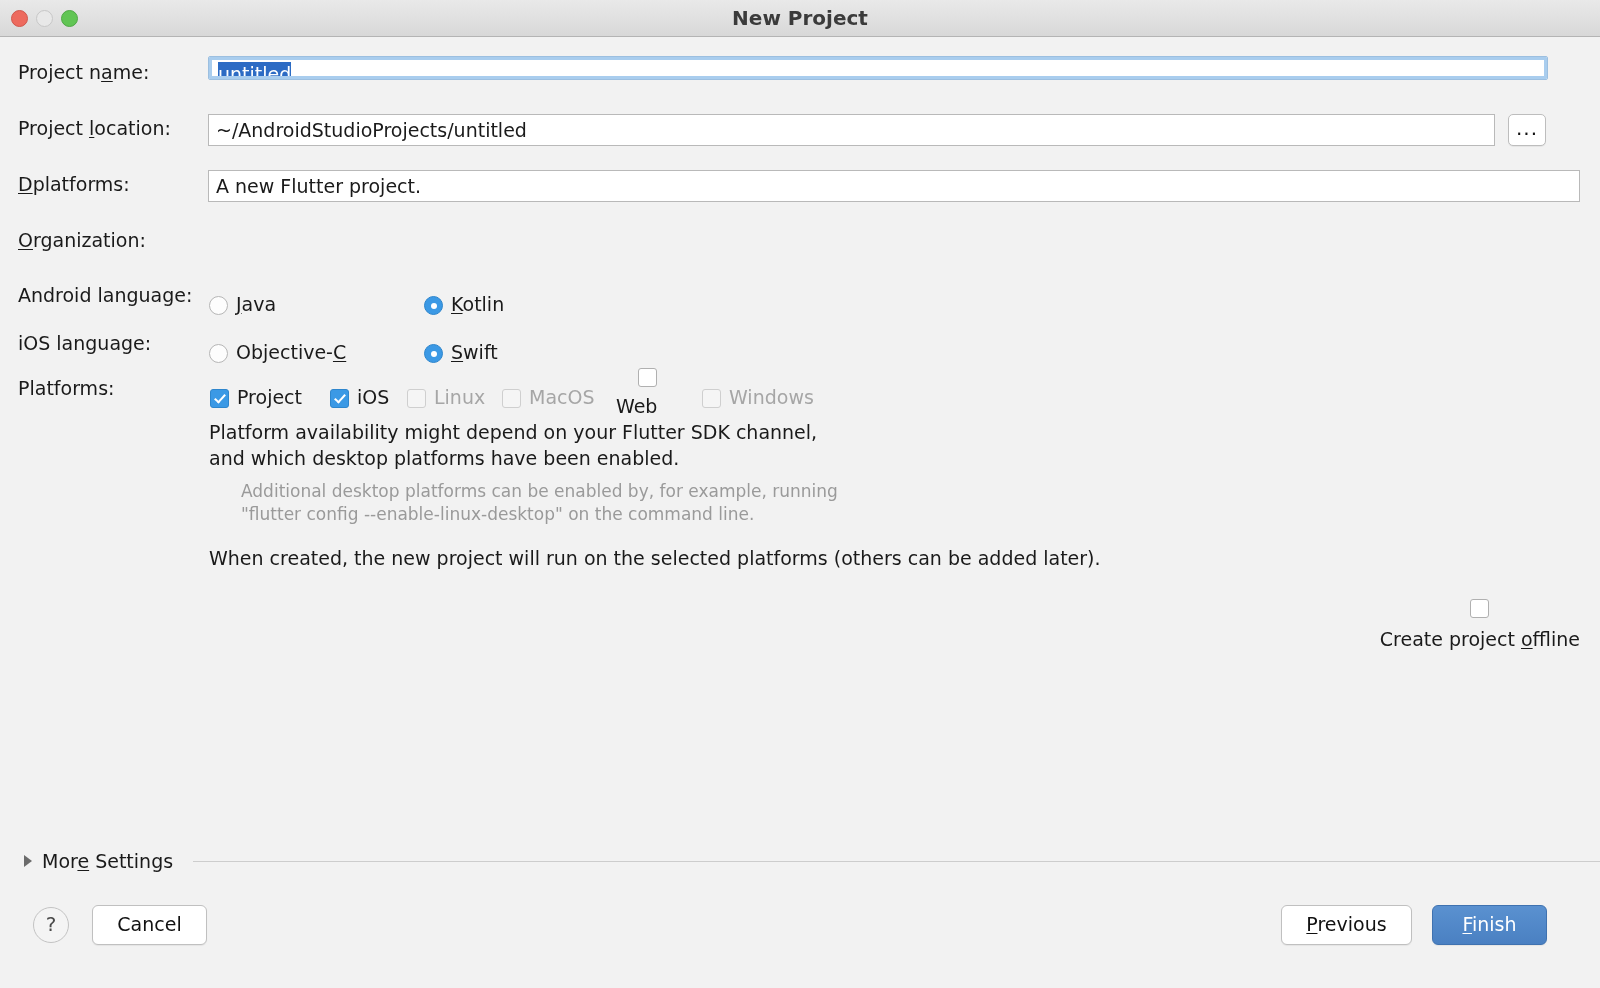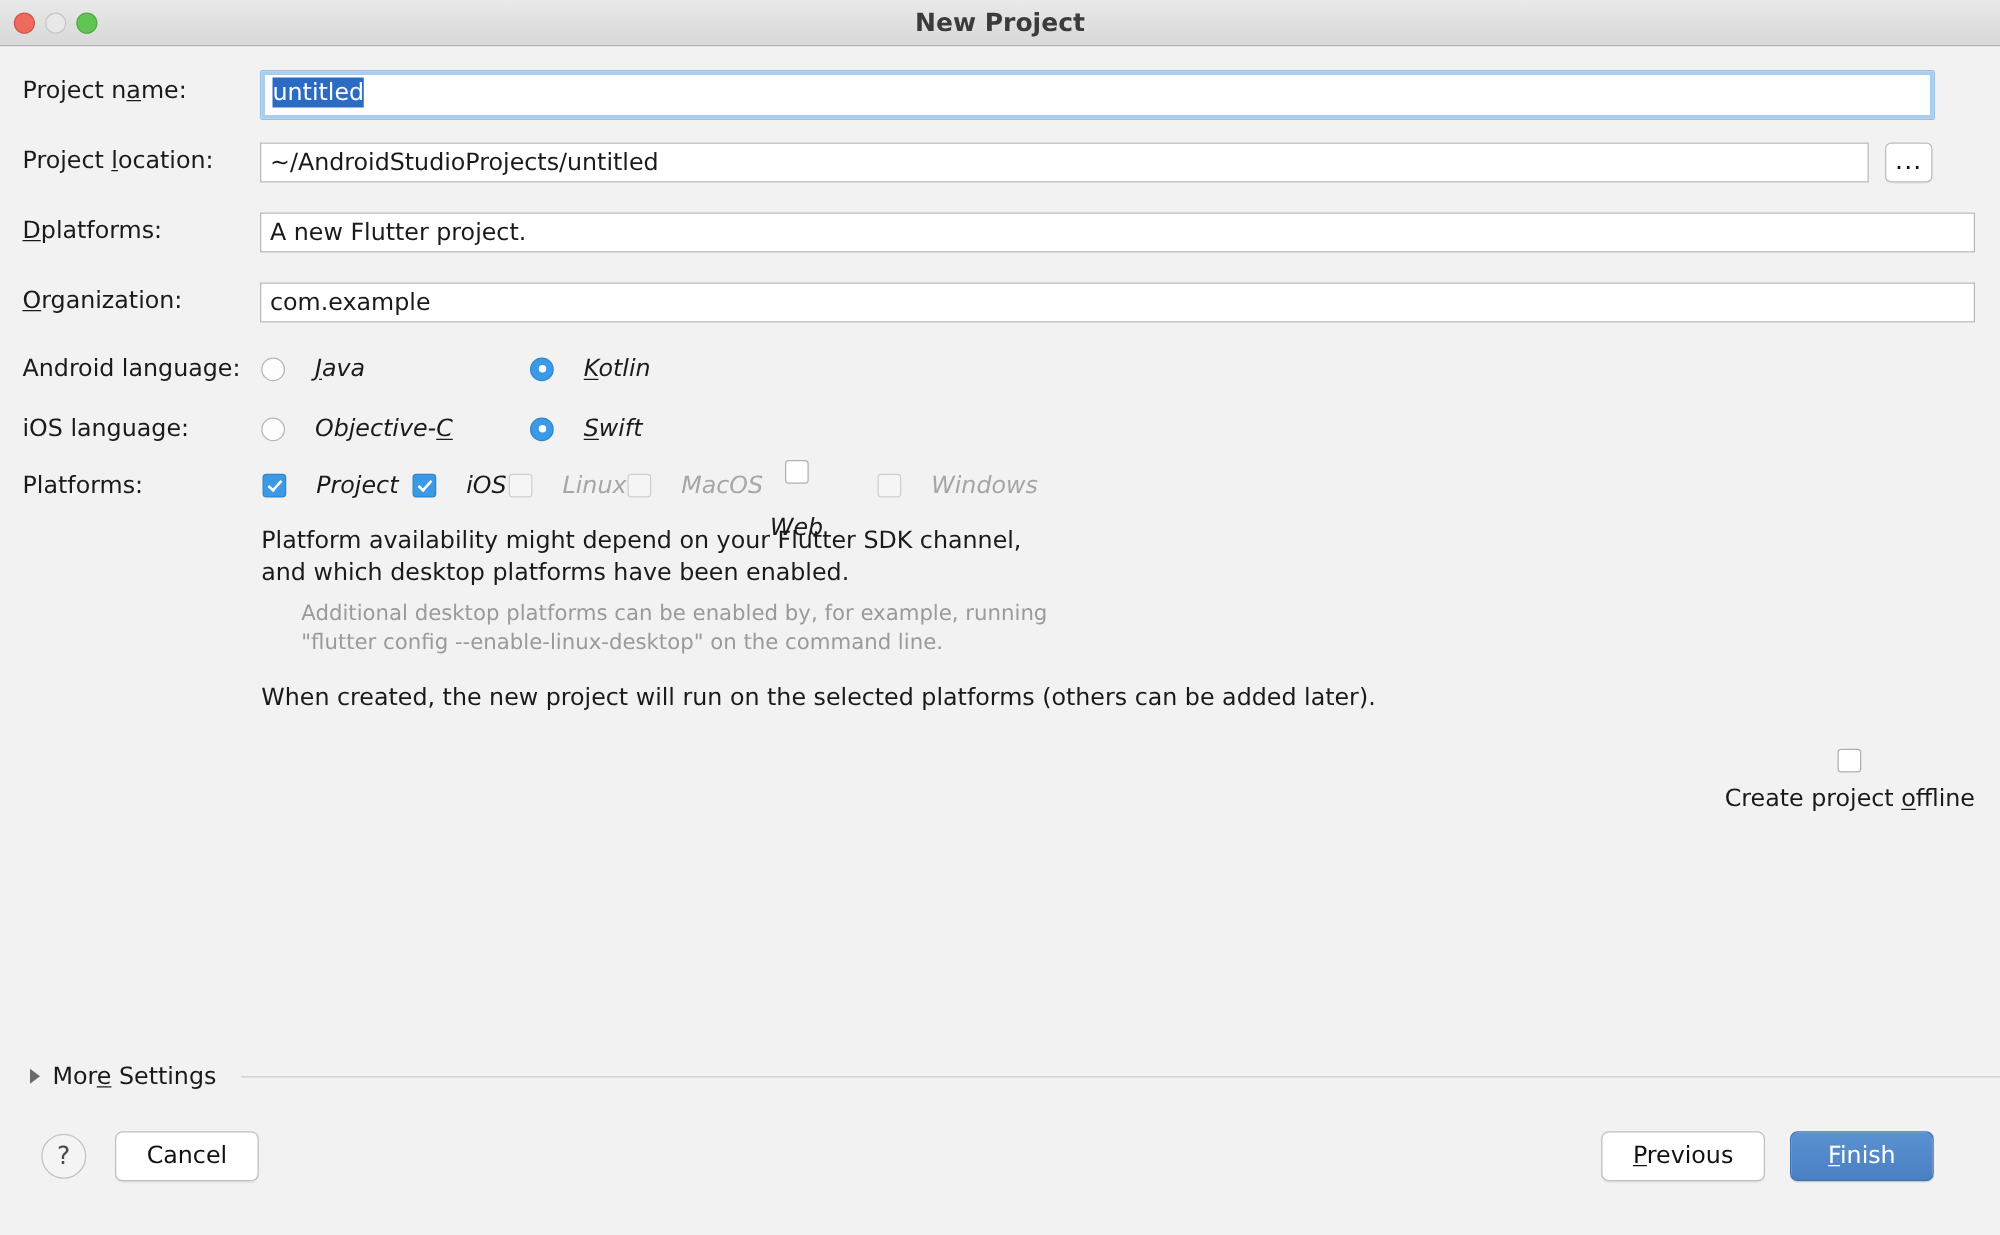--- a/index.html
+++ b/index.html
@@ -87,21 +87,21 @@
     color: #1a1a1a;
     white-space: nowrap;
     overflow: hidden;
   }
   .textfield.focused {
     border: 1px solid #9cbfe0;
     outline: 3px solid #a9cdee;
     outline-offset: -4px;
     border-radius: 2px;
     top: 4px;
-    height: 40px;
+    height: 24px;
     line-height: 34px;
     padding: 0 9px;
   }
   .sel {
     background: #2c6bc4;
     color: #ffffff;
     padding: 1px 0;
   }
 
   .dots-btn {
@@ -119,25 +119,24 @@
     color: #111;
     box-shadow: 0 1px 0 rgba(0,0,0,0.05);
   }
 
   
   .opt {
     position: absolute;
     top: 0;
     height: 40px;
     display: flex;
-    align-items: center;
-    gap: 24px;
+    align-items: flex-end;
+    gap: 8px;
     white-space: nowrap;
     font-size: 19px;
-    font-style: italic;
   }
   .radio {
     width: 19px; height: 19px;
     border-radius: 50%;
     background: #fdfdfd;
     border: 1px solid #b6b6b6;
     box-sizing: border-box;
     flex: 0 0 auto;
     position: relative;
   }
@@ -292,21 +291,20 @@
     <div class="dots-btn" style="left:1508px;">...</div>
   </div>
 
   <div class="row" style="top:127px;">
     <div class="lbl"><span></span><span class="mn">D</span><span>platforms:</span></div>
     <div class="textfield" style="left:208px; width:1372px;">A new Flutter project.</div>
   </div>
 
   <div class="row" style="top:183px;">
     <div class="lbl"><span></span><span class="mn">O</span><span>rganization:</span></div>
-    <div class="textfield" style="left:208px; width:1372px;">com.example</div>
   </div>
 
   <div class="row" style="top:238px;">
     <div class="lbl">Android language:</div>
     <div class="opt" style="left:209px;">
       <span class="radio"></span>
       <span><span></span><span class="mn">J</span><span>ava</span></span>
     </div>
     <div class="opt" style="left:424px;">
       <span class="radio on"></span>

